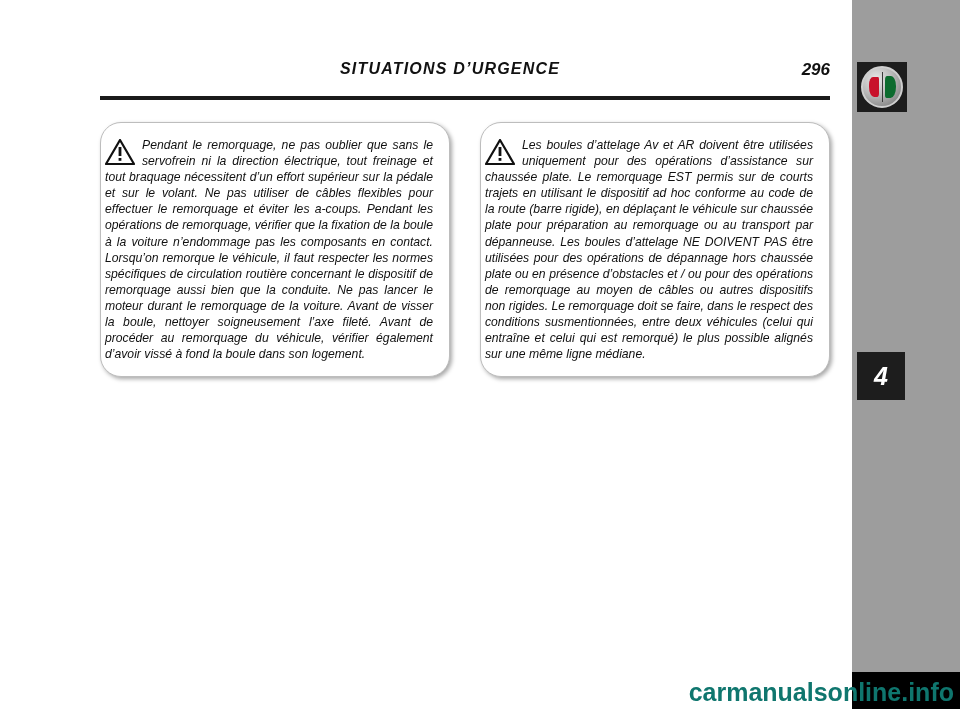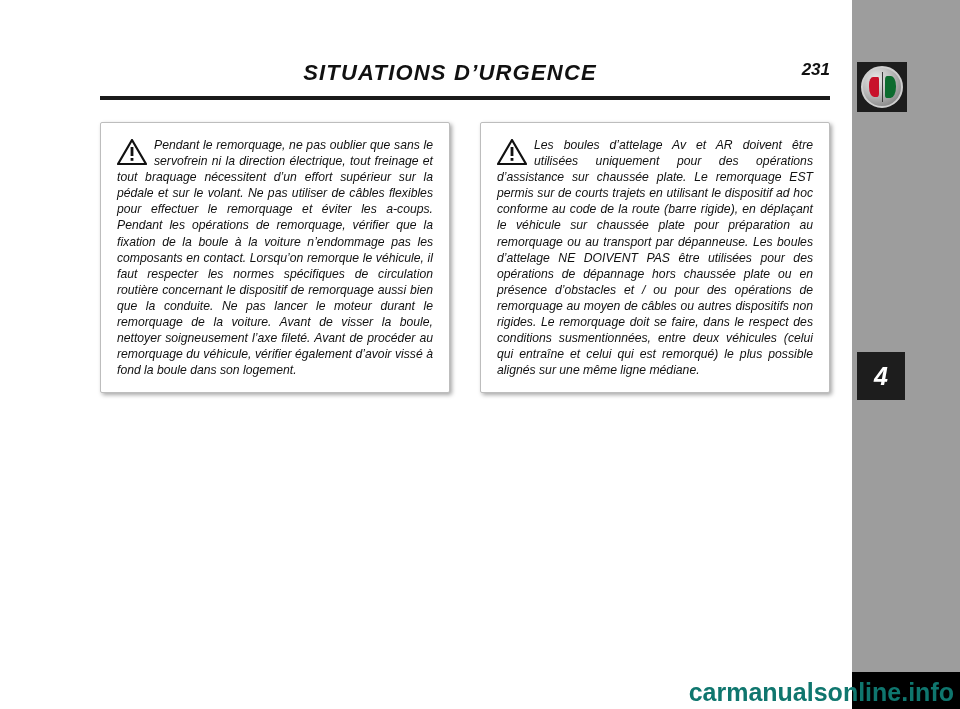--- a/index.html
+++ b/index.html
@@ -120,21 +120,21 @@
     top: 60px;
     width: 730px;
     height: 34px;
   }
   .header-title {
     position: absolute;
     left: 0;
     top: 0;
     width: 700px;
     text-align: center;
-    font-size: 22px;
+    font-size: 16px;
     font-weight: bold;
     font-style: italic;
     letter-spacing: 1.2px;
     color: #111;
   }
   .header-page {
     position: absolute;
     right: 0;
     top: 0;
     font-size: 17px;
@@ -156,23 +156,23 @@
     left: 100px;
     top: 122px;
     width: 730px;
     display: flex;
     gap: 30px;
   }
   .warn-box {
     width: 352px;
     background: #ffffff;
     border: 1px solid #bdbdbd;
-    border-radius: 2px;
+    border-radius: 21px;
     box-shadow: 2px 2px 4px rgba(0,0,0,0.35);
-    padding: 14px 16px 14px 16px;
+    padding: 14px 16px 14px 4px;
     box-sizing: border-box;
   }
   .warn-text {
     font-family: "Liberation Sans", sans-serif;
     font-style: italic;
     font-size: 12.2px;
     line-height: 16.1px;
     color: #111111;
     text-align: justify;
     margin: 0;
@@ -200,21 +200,21 @@
 </style>
 </head>
 <body>
 
 <div class="page">
 
   <div class="sheet">
 
     <div class="header">
       <div class="header-title">SITUATIONS  D’URGENCE</div>
-      <div class="header-page">231</div>
+      <div class="header-page">296</div>
     </div>
     <div class="header-rule"></div>
 
     <div class="boxes">
 
       <div class="warn-box">
         <span class="warn-icon">
           <svg width="30" height="26" viewBox="0 0 30 26">
             <polygon points="15,1 29,25 1,25" fill="none" stroke="#111111" stroke-width="2.2" stroke-linejoin="round"></polygon>
             <rect x="13.6" y="8" width="2.8" height="9" fill="#111111"></rect>

